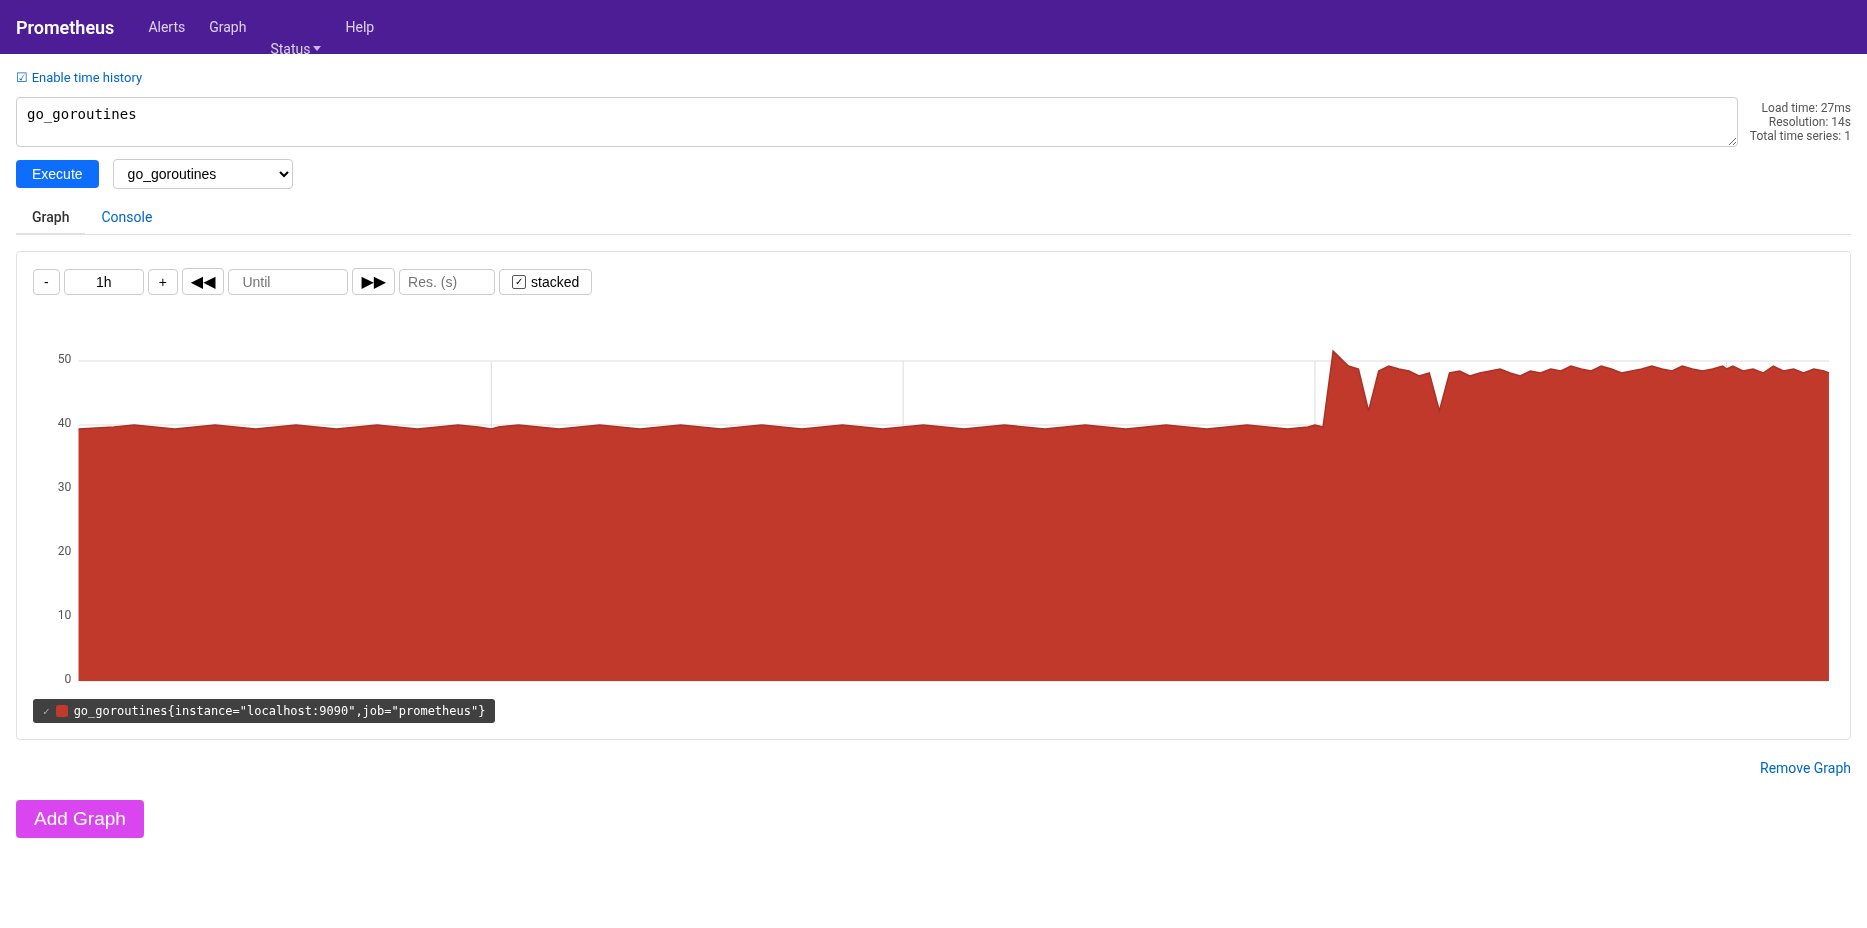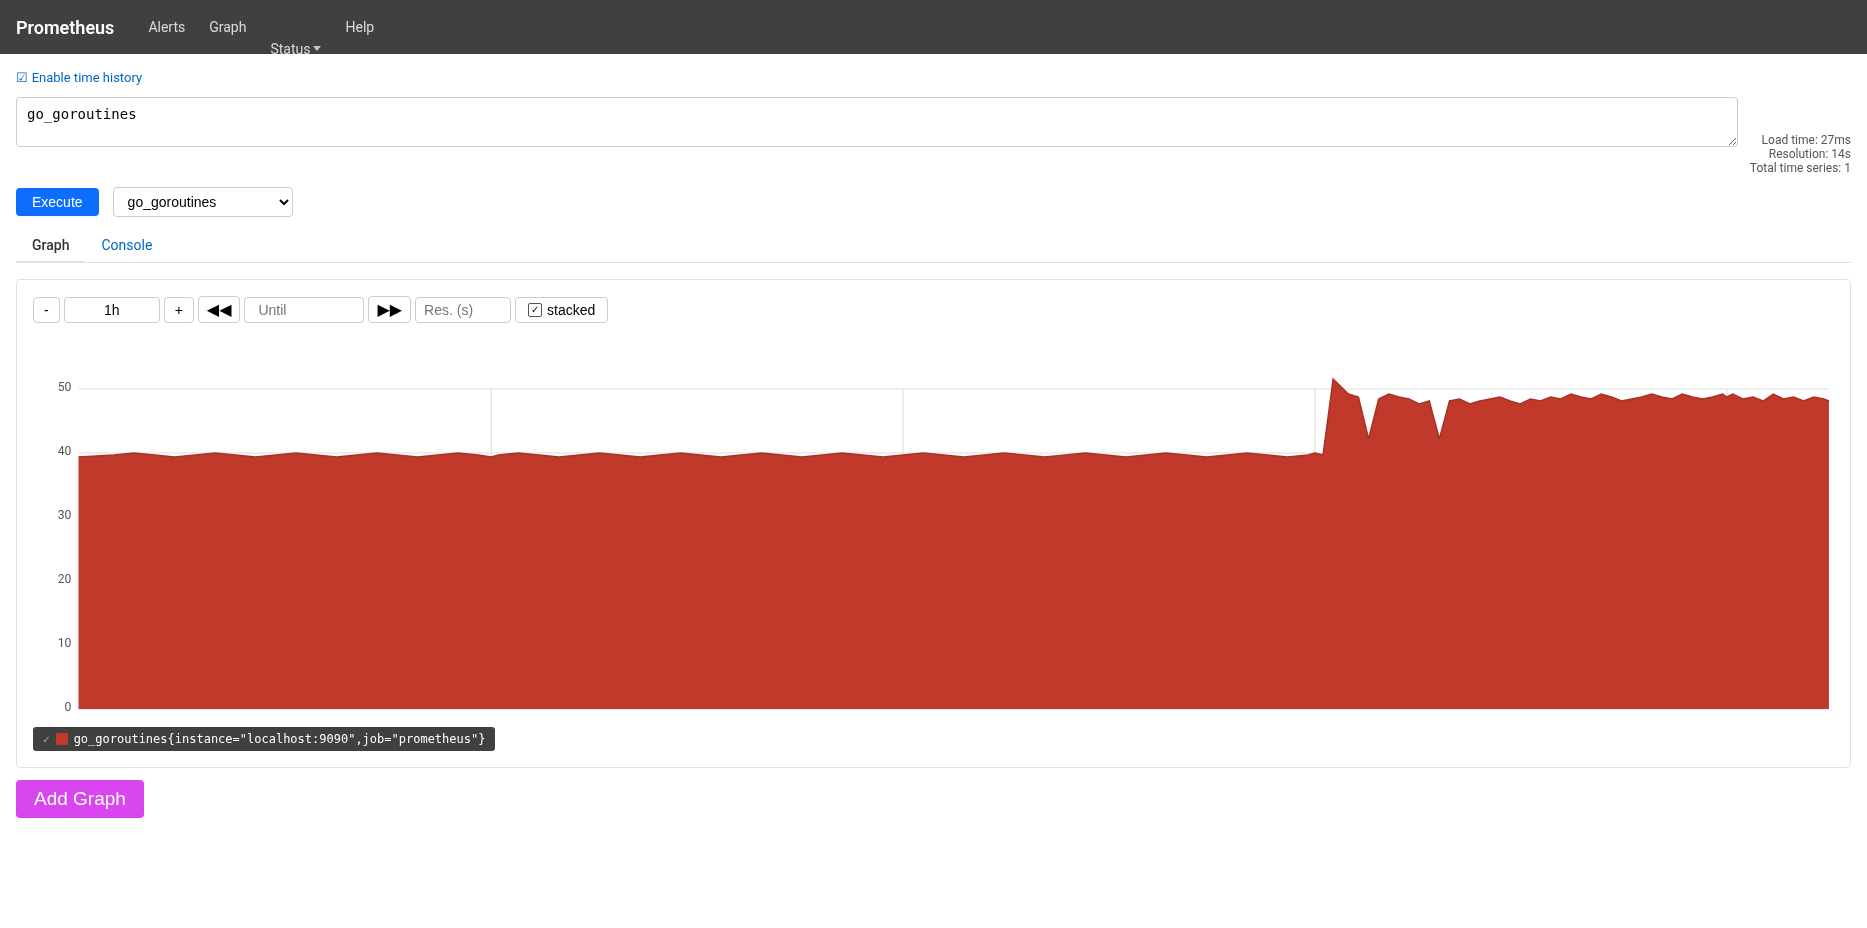--- a/index.html
+++ b/index.html
@@ -1,20 +1,20 @@
 <!DOCTYPE html>
 <html><head>
   <meta charset="utf-8">
   <style>
     * { box-sizing: border-box; margin: 0; padding: 0; }
     body { font-family: -apple-system, BlinkMacSystemFont, "Segoe UI", Roboto, sans-serif; font-size: 14px; background: #fff; color: #333; }
 
     
     .navbar {
-      background: #404040;
+      background: #4c1d95;
       color: #fff;
       padding: 0 16px;
       display: flex;
       align-items: center;
       height: 54px;
       gap: 24px;
     }
     .navbar-brand {
       font-size: 18px;
       font-weight: 600;
@@ -78,21 +78,20 @@
       max-height: 80px;
       outline: none;
     }
 
     .query-info {
       text-align: right;
       font-size: 12px;
       color: #555;
       white-space: nowrap;
       padding-top: 4px;
-      margin-top: 32px;
     }
 
     
     .controls-row {
       display: flex;
       align-items: center;
       gap: 14px;
       margin-bottom: 12px;
     }
     .btn-execute {
@@ -160,21 +159,21 @@
       background: #fff;
       padding: 4px 10px;
       border-radius: 4px;
       cursor: pointer;
       font-size: 14px;
     }
     .time-input {
       border: 1px solid #ccc;
       border-radius: 4px;
       padding: 4px 12px;
-      width: 96px;
+      width: 80px;
       text-align: center;
       font-size: 14px;
     }
     .until-input {
       border: 1px solid #ccc;
       border-radius: 4px;
       padding: 4px 13px;
       width: 120px;
       font-size: 14px;
       color: #999;
@@ -417,17 +416,20 @@
     
     <div class="legend">
       <span class="legend-check">✓</span>
       <span class="legend-color" style="background:#c0392b;"></span>
       <span>go_goroutines{instance="localhost:9090",job="prometheus"}</span>
     </div>
 
   </div>
 
   
+  <div class="footer-row">
+    <a class="remove-graph-link">Remove Graph</a>
+  </div>
 
   
   <button class="btn-add-graph">Add Graph</button>
 
 </div>
 
 </body></html>

